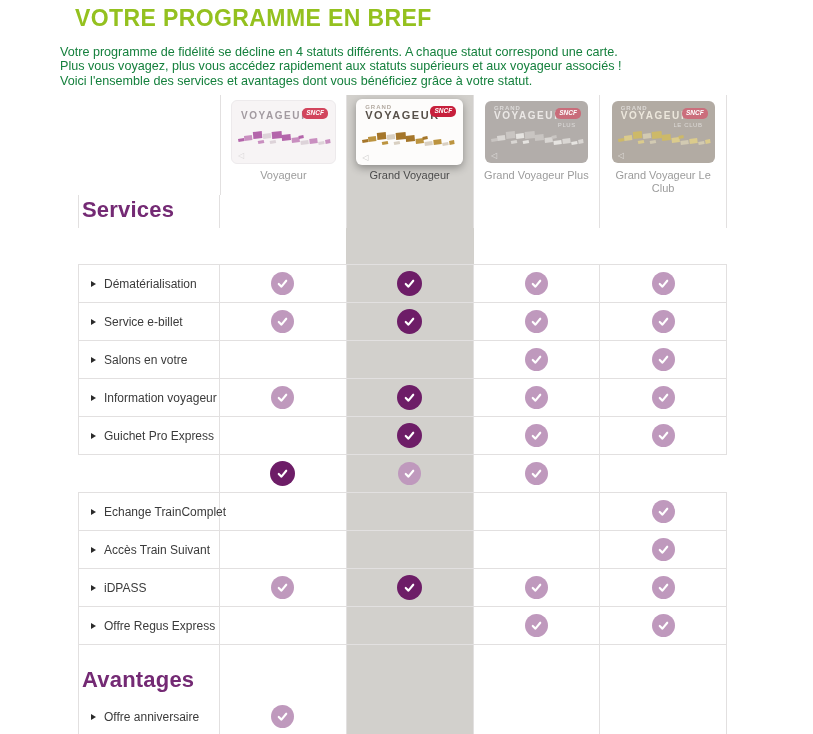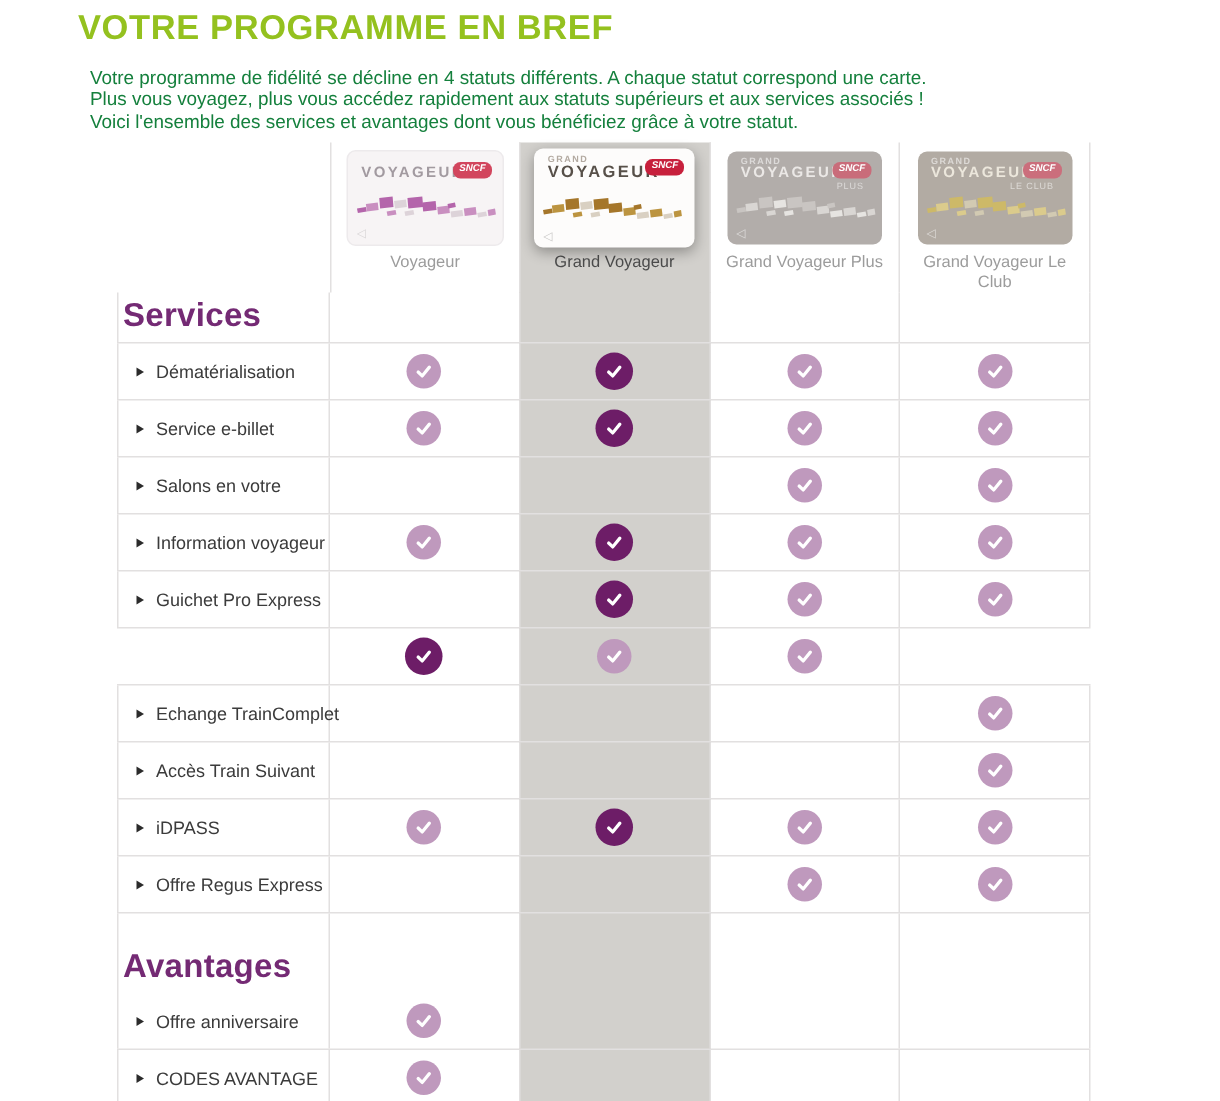--- a/index.html
+++ b/index.html
@@ -3,34 +3,34 @@
 <meta charset="utf-8">
 <style>
   html,body{margin:0;padding:0;}
   body{
     width:813px;height:734px;position:relative;background:#fff;
     font-family:"Liberation Sans",sans-serif;overflow:hidden;
     -webkit-font-smoothing:antialiased;
   }
   
   .page-title{
-    position:absolute;left:52px;top:5px;margin:0;
+    position:absolute;left:75px;top:5px;margin:0;
     font-size:23px;font-weight:700;letter-spacing:.4px;color:#94c11f;
   }
   .intro{position:absolute;left:60px;top:45px;font-size:12.6px;line-height:14.4px;color:#15803d;}
   
   .table-wrap{position:absolute;left:78px;top:95px;width:649px;height:639px;}
   .gray-strip{position:absolute;left:268px;top:0;width:128px;height:639px;background:#d2d0cc;}
   .row{display:grid;grid-template-columns:142px repeat(4,1fr);position:relative;}
   .cell{position:relative;min-width:0;}
   .vcell{border-right:1px solid #e2e0e0;}
   .vfirst{border-left:1px solid #e2e0e0;}
   .lcell{border-left:1px solid #e2e0e0;border-right:1px solid #e2e0e0;}
   .data-row{height:37px;border-bottom:1px solid #e2e0e0;}
-  .data-row.first{border-top:1px solid #e2e0e0;}
+  .data-row.first{border-top:1px solid #e2e0e0;margin-top:36px;}
   .header-row{height:100px;}
   .stitle-row{height:33px;}
   .stitle-row.tall{height:53px;}
   .section-title{
     margin:0;position:absolute;left:3px;bottom:5px;
     font-size:22px;font-weight:600;color:#742a74;letter-spacing:.2px;white-space:nowrap;
   }
   .label-cell{display:flex;align-items:center;gap:8px;padding-left:12px;cursor:default;}
   .tri{width:0;height:0;border-left:5px solid #2b2b2b;border-top:3px solid transparent;border-bottom:3px solid transparent;flex:0 0 auto;}
   .row-label{font-size:12px;color:#3b3b3b;white-space:nowrap;}
@@ -64,21 +64,21 @@
   .card.pop .grand{color:#b3aaa1;}
   .card.gray .grand,.card.gray .sub{color:rgba(255,255,255,.55);}
 </style>
 </head>
 <body>
 
 <h1 class="page-title">VOTRE PROGRAMME EN BREF</h1>
 
 <div class="intro">
   <div>Votre programme de fidélité se décline en 4 statuts différents. A chaque statut correspond une carte.</div>
-  <div>Plus vous voyagez, plus vous accédez rapidement aux statuts supérieurs et aux services associés !</div>
+  <div>Plus vous voyagez, plus vous accédez rapidement aux statuts supérieurs et aux voyageur associés !</div>
   <div>Voici l'ensemble des services et avantages dont vous bénéficiez grâce à votre statut.</div>
 </div>
 
 <div class="table-wrap">
   <div class="gray-strip"></div>
   <div id="tbl">
       <div class="row header-row">
         <div class="cell"></div>
         <div class="cell vcell head-cell vfirst">
           <div class="card-box">

